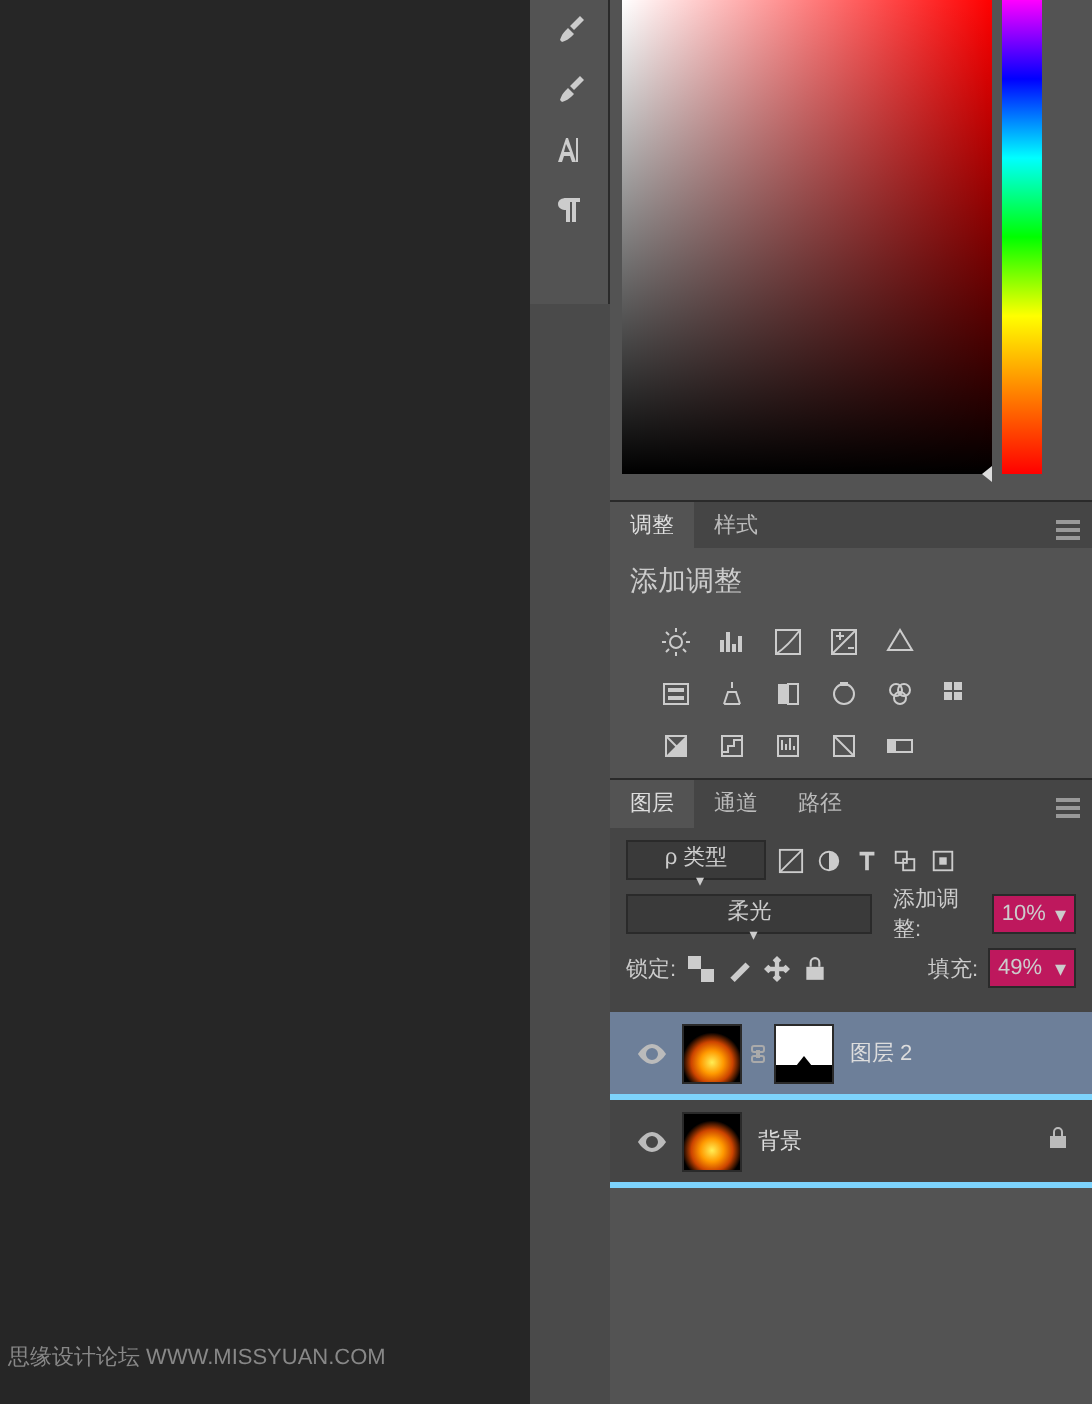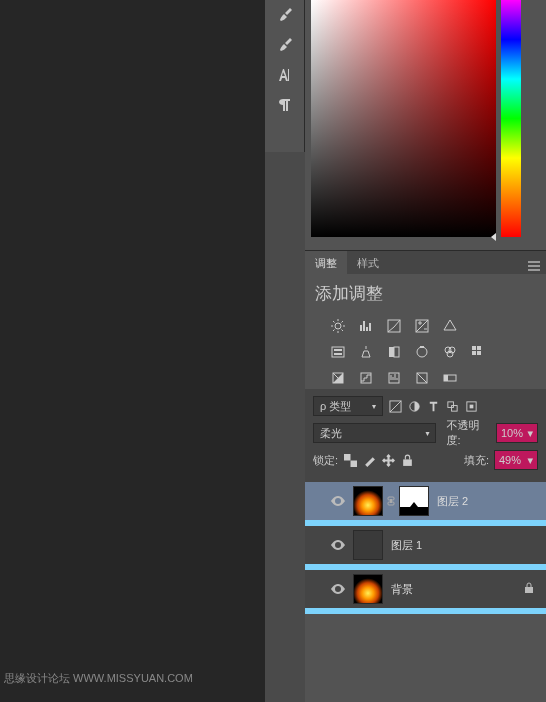--- a/index.html
+++ b/index.html
@@ -13,38 +13,38 @@
 .color-panel { height: 250px; position: relative; background: #535353; padding-left: 6px; }
 .color-picker-area { position: absolute; left: 6px; top: 0; width: 185px; height: 237px; background: linear-gradient(to bottom, transparent, #000), linear-gradient(to right, #fff, #ff0000); }
 .hue-strip { position: absolute; left: 196px; top: 0; width: 20px; height: 237px; background: linear-gradient(to bottom, #ff00ff, #0000ff, #00ffff, #00ff00, #ffff00, #ff7f00, #ff0000); }
 .hue-triangle { position: absolute; left: 186px; top: 233px; width: 0; height: 0; border-top: 4px solid transparent; border-bottom: 4px solid transparent; border-right: 5px solid #ddd; }
 .panel-tabs { height: 24px; background: #454545; border-top: 1px solid #2a2a2a; display: flex; align-items: center; position: relative; text-align: right; }
 .panel-tab { padding: 0 10px; height: 24px; line-height: 24px; font-size: 11px; color: #bbb; cursor: pointer; }
 .panel-tab.active { background: #535353; color: #ddd; }
 .panel-menu { position: absolute; right: 6px; top: 6px; cursor: pointer; }
 .panel-menu svg { width: 12px; height: 10px; fill: #999; }
 .adjustments-body { padding: 8px 10px; background: #535353; height: 115px; }
-.adj-label { font-size: 17px; color: #ccc; margin-bottom: 12px; }
+.adj-label { font-size: 14px; color: #ccc; margin-bottom: 12px; }
 .adj-row { display: flex; gap: 10px; margin-bottom: 8px; padding-left: 14px; }
 .adj-icon { width: 18px; height: 18px; display: flex; align-items: center; justify-content: center; cursor: pointer; }
 .adj-icon svg { fill: #ccc; width: 16px; height: 16px; }
 .layers-header { height: 24px; background: #454545; border-top: 1px solid #2a2a2a; display: flex; }
 .layers-controls { padding: 6px 8px; background: #454545; }
 .control-row { display: flex; align-items: center; gap: 5px; margin-bottom: 5px; height: 22px; }
-.dropdown { background: #3a3a3a; border: 1px solid #2a2a2a; color: #ccc; font-size: 11px; height: 20px; padding: 0 6px; display: flex; align-items: center; justify-content: space-between; cursor: pointer; }
+.dropdown { background: #3a3a3a; border: 1px solid #2a2a2a; color: #ccc; font-size: 11px; height: 20px; padding: 0 6px; display: flex; align-items: center; justify-content: space-between; cursor: pointer; flex-direction: column; }
 .dropdown .arr { font-size: 8px; margin-left: 4px; }
 .dd-type { width: 70px; }
 .dd-blend { width: 130px; }
 .dd-pct { width: 44px; background: #be185d; border: 1px solid #2a2a2a; color: #ccc; font-size: 11px; height: 20px; padding: 0 4px; display: flex; align-items: center; }
 .ctrl-label { font-size: 11px; color: #ccc; }
 .ctrl-icons { display: flex; gap: 5px; }
 .ctrl-icons span { width: 14px; height: 14px; display: inline-flex; align-items: center; justify-content: center; }
 .ctrl-icons svg { fill: #ccc; width: 13px; height: 13px; }
 .layer-list { background: #454545; }
-.layer-item { display: flex; align-items: center; height: 44px; border-bottom: 6px solid #7dd3fc; padding-left: 20px; text-align: right; }
+.layer-item { display: flex; align-items: center; height: 44px; border-bottom: 3px solid #7dd3fc; padding-left: 8px; text-align: right; }
 .layer-item.selected { background: #6d7f99; }
 .layer-item.small { height: 34px; }
 .eye-icon { width: 26px; display: flex; justify-content: center; cursor: pointer; }
 .eye-icon svg { width: 14px; height: 10px; fill: #bbb; }
 .layer-thumbs { display: flex; gap: 3px; align-items: center; margin-left: 2px; }
 .thumb { width: 30px; height: 30px; border: 1px solid #2a2a2a; background: #333; }
 .thumb.small { width: 22px; height: 22px; }
 .thumb.fire { background: radial-gradient(circle at 50% 65%, #ffee55 0%, #ff9900 25%, #cc4400 45%, #000 65%); }
 .thumb.mask { background: linear-gradient(to top, #000 0%, #000 30%, #fff 30%, #fff 100%); position: relative; }
 .thumb.mask::after { content: ''; position: absolute; bottom: 3px; left: 50%; transform: translateX(-50%); border-left: 8px solid transparent; border-right: 8px solid transparent; border-bottom: 10px solid #000; }
@@ -209,20 +209,30 @@
         </div>
       <div class="adj-icon">
           <svg viewBox="0 0 16 16">
             <rect x="2" y="5" width="12" height="6" fill="none" stroke="#ccc"></rect>
             <path d="M2 5h4v6H2z"></path>
           </svg>
         </div>
     </div>
   </div>
 
+  <div class="panel-tabs layers-header">
+    <div class="panel-tab active">图层</div>
+    <div class="panel-tab">通道</div>
+    <div class="panel-tab">路径</div>
+    <div class="panel-menu"><svg viewBox="0 0 12 10">
+          <rect y="0" width="12" height="2"></rect>
+          <rect y="4" width="12" height="2"></rect>
+          <rect y="8" width="12" height="2"></rect>
+        </svg></div>
+  </div>
 
   <div class="layers-controls">
     <div class="control-row">
       <div class="dropdown dd-type">
           <span>ρ <span>类型</span></span>
           <span class="arr">▾</span>
         </div>
       <div class="ctrl-icons">
         <span>
             <svg viewBox="0 0 14 14">
@@ -254,21 +264,21 @@
             </svg>
           </span>
       </div>
     </div>
     <div class="control-row">
       <div class="dropdown dd-blend">
           <span>柔光</span>
           <span class="arr">▾</span>
         </div>
       <div class="spacer"></div>
-      <span class="ctrl-label">不透明度:</span>
+      <span class="ctrl-label">添加调整:</span>
       <div class="dd-pct">
           <span>10%</span>
           <span class="arr" style="margin-left:auto">▾</span>
         </div>
     </div>
     <div class="control-row">
       <span class="ctrl-label">锁定:</span>
       <div class="ctrl-icons">
         <span>
             <svg viewBox="0 0 12 12">
@@ -322,31 +332,20 @@
       </div>
       <div class="layer-label">图层 2</div>
     </div>
     <div class="layer-item">
       <div class="eye-icon">
           <svg viewBox="0 0 14 10">
             <path d="M7 0C3 0 0 5 0 5s3 5 7 5 7-5 7-5-3-5-7-5zm0 8a3 3 0 110-6 3 3 0 010 6z"></path>
           </svg>
         </div>
       <div class="layer-thumbs">
-          <div class="thumb dark"></div>
-        </div>
-      <div class="layer-label">图层 1</div>
-    </div>
-    <div class="layer-item">
-      <div class="eye-icon">
-          <svg viewBox="0 0 14 10">
-            <path d="M7 0C3 0 0 5 0 5s3 5 7 5 7-5 7-5-3-5-7-5zm0 8a3 3 0 110-6 3 3 0 010 6z"></path>
-          </svg>
-        </div>
-      <div class="layer-thumbs">
           <div class="thumb fire"></div>
         </div>
       <div class="layer-label italic">背景</div>
       <div class="lock-icon"><svg viewBox="0 0 10 12">
             <rect x="1" y="5" width="8" height="6"></rect>
             <path d="M3 5V3a2 2 0 014 0v2" fill="none" stroke="#bbb"></path>
           </svg></div>
     </div>
   </div>
 

